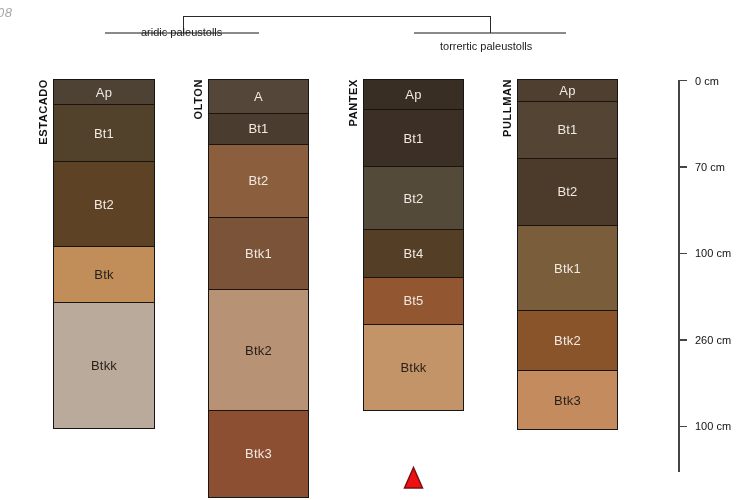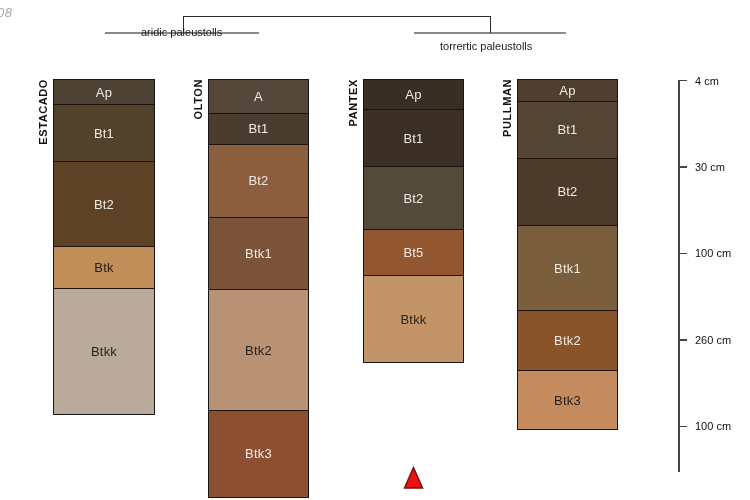--- a/index.html
+++ b/index.html
@@ -57,21 +57,21 @@
       <div class="column" style="left: 53px; top: 79px; width: 102px;">
         <div class="horizon" style="height: 24.206px; background: rgb(77, 66, 51);">
           <span class="horizon-label" style="color: rgb(240, 234, 226);">Ap</span>
         </div>
         <div class="horizon" style="height: 57.057px; background: rgb(82, 66, 44); border-top: 1.4px solid rgb(28, 20, 12);">
           <span class="horizon-label" style="color: rgb(240, 234, 226);">Bt1</span>
         </div>
         <div class="horizon" style="height: 84.721px; background: rgb(94, 66, 38); border-top: 1.4px solid rgb(28, 20, 12);">
           <span class="horizon-label" style="color: rgb(240, 234, 226);">Bt2</span>
         </div>
-        <div class="horizon" style="height: 42px; background: rgb(193, 141, 88); border-top: 1.4px solid rgb(28, 20, 12);">
+        <div class="horizon" style="height: 56px; background: rgb(193, 141, 88); border-top: 1.4px solid rgb(28, 20, 12);">
           <span class="horizon-label" style="color: rgb(38, 31, 24);">Btk</span>
         </div>
         <div class="horizon" style="height: 126.217px; background: rgb(185, 170, 155); border-top: 1.4px solid rgb(28, 20, 12);">
           <span class="horizon-label" style="color: rgb(38, 31, 24);">Btkk</span>
         </div>
       </div>
       <div class="series-label" style="left: 192px; top: 79px;">OLTON</div>
       <div class="column" style="left: 208px; top: 79px; width: 101px;">
         <div class="horizon" style="height: 32.851px; background: rgb(84, 70, 56);">
           <span class="horizon-label" style="color: rgb(240, 234, 226);">A</span>
@@ -96,20 +96,23 @@
       <div class="column" style="left: 363px; top: 79px; width: 101px;">
         <div class="horizon" style="height: 29.393px; background: rgb(56, 46, 36);">
           <span class="horizon-label" style="color: rgb(240, 234, 226);">Ap</span>
         </div>
         <div class="horizon" style="height: 57.057px; background: rgb(60, 48, 38); border-top: 1.4px solid rgb(28, 20, 12);">
           <span class="horizon-label" style="color: rgb(240, 234, 226);">Bt1</span>
         </div>
         <div class="horizon" style="height: 62.244px; background: rgb(84, 74, 58); border-top: 1.4px solid rgb(28, 20, 12);">
           <span class="horizon-label" style="color: rgb(240, 234, 226);">Bt2</span>
         </div>
+        <div class="horizon" style="height: 48.412px; background: rgb(84, 62, 38); border-top: 1.4px solid rgb(28, 20, 12);">
+          <span class="horizon-label" style="color: rgb(240, 234, 226);">Bt4</span>
+        </div>
         <div class="horizon" style="height: 46.683px; background: rgb(146, 86, 48); border-top: 1.4px solid rgb(28, 20, 12);">
           <span class="horizon-label" style="color: rgb(240, 234, 226);">Bt5</span>
         </div>
         <div class="horizon" style="height: 86.45px; background: rgb(196, 148, 105); border-top: 1.4px solid rgb(28, 20, 12);">
           <span class="horizon-label" style="color: rgb(38, 31, 24);">Btkk</span>
         </div>
       </div>
       <div class="series-label" style="left: 501px; top: 79px;">PULLMAN</div>
       <div class="column" style="left: 517px; top: 79px; width: 101px;">
         <div class="horizon" style="height: 20.748px; background: rgb(79, 63, 48);">
@@ -130,23 +133,23 @@
         <div class="horizon" style="height: 58.786px; background: rgb(196, 140, 94); border-top: 1.4px solid rgb(28, 20, 12);">
           <span class="horizon-label" style="color: rgb(38, 31, 24);">Btk3</span>
         </div>
       </div>
     </div>
 
   <div id="depth-scale">
     <div id="axis-line"></div>
     <div id="ticks">
         <div class="tick-mark" style="top: 79.75px;"></div>
-        <div class="tick-label" style="top: 73.5px;">4 cm</div>
+        <div class="tick-label" style="top: 73.5px;">0 cm</div>
         <div class="tick-mark" style="top: 166.2px;"></div>
-        <div class="tick-label" style="top: 159.95px;">30 cm</div>
+        <div class="tick-label" style="top: 159.95px;">70 cm</div>
         <div class="tick-mark" style="top: 252.65px;"></div>
         <div class="tick-label" style="top: 246.4px;">100 cm</div>
         <div class="tick-mark" style="top: 339.1px;"></div>
         <div class="tick-label" style="top: 332.85px;">260 cm</div>
         <div class="tick-mark" style="top: 425.55px;"></div>
         <div class="tick-label" style="top: 419.3px;">100 cm</div>
       </div>
   </div>
 
   <svg id="marker-triangle" width="21" height="24" viewBox="0 0 21 24">

